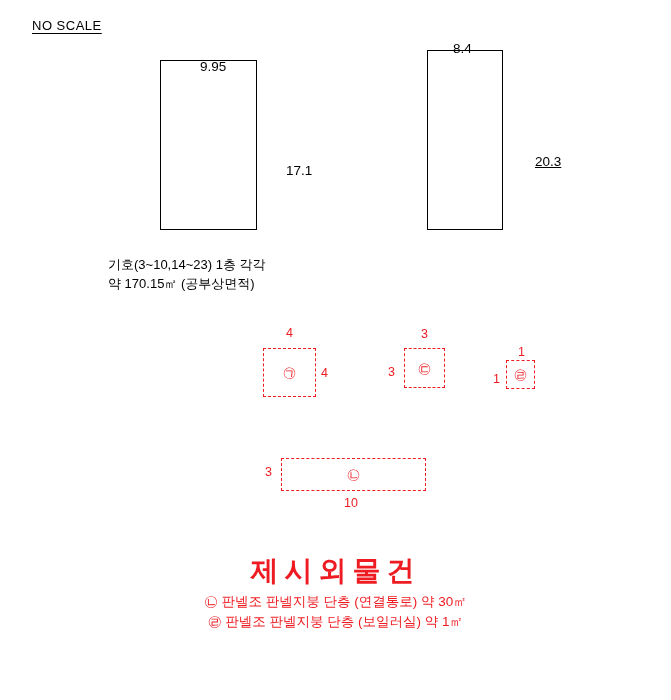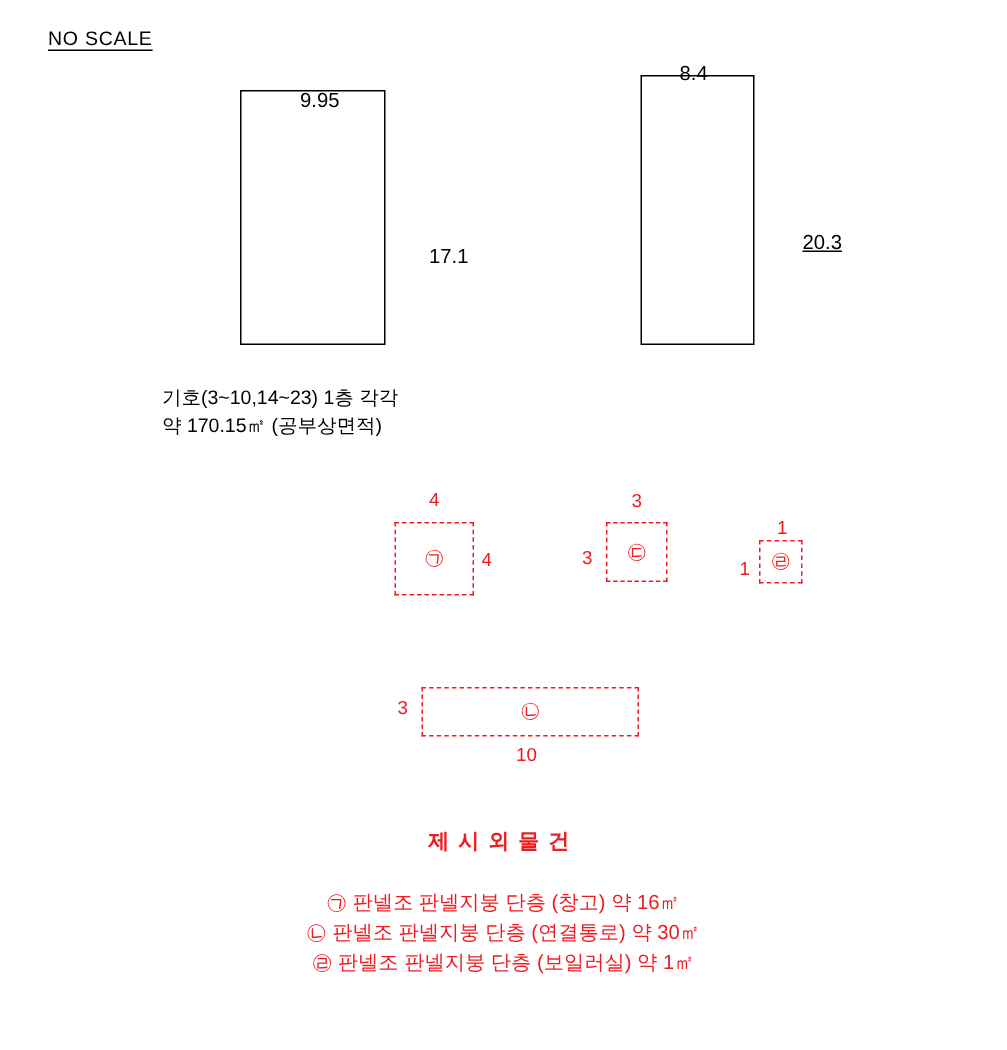--- a/index.html
+++ b/index.html
@@ -101,21 +101,21 @@
     width: 100%;
     height: 100%;
   }
 
   
   #legend-title {
     left: 0; right: 0;
     top: 552px;
     text-align: center;
     color: #ee1c22;
-    font-size: 14px;
+    font-size: 28px;
     font-weight: bold;
     letter-spacing: 6px;
   }
   #legend-list {
     left: 0; right: 0;
     top: 592px;
     text-align: center;
     color: #ee1c22;
     font-size: 13.5px;
     line-height: 20px;
@@ -168,18 +168,17 @@
   <div class="abs red-rect" id="rrect-b">
     <div class="circ-wrap">
         <span class="circ">㉡</span>
       </div>
   </div>
   <div class="abs red-dim" id="rdim-b-left">3</div>
   <div class="abs red-dim" id="rdim-b-bot">10</div>
 
   <div class="abs" id="legend-title">제시외물건</div>
   <div class="abs" id="legend-list">
-    <div>㉠ 판넬조 판넬지붕 단층 (창고) 약 16㎡</div>
     <div>㉡ 판넬조 판넬지붕 단층 (연결통로) 약 30㎡</div>
     <div>㉣ 판넬조 판넬지붕 단층 (보일러실) 약 1㎡</div>
   </div>
 
 </div>
 
 </body></html>

